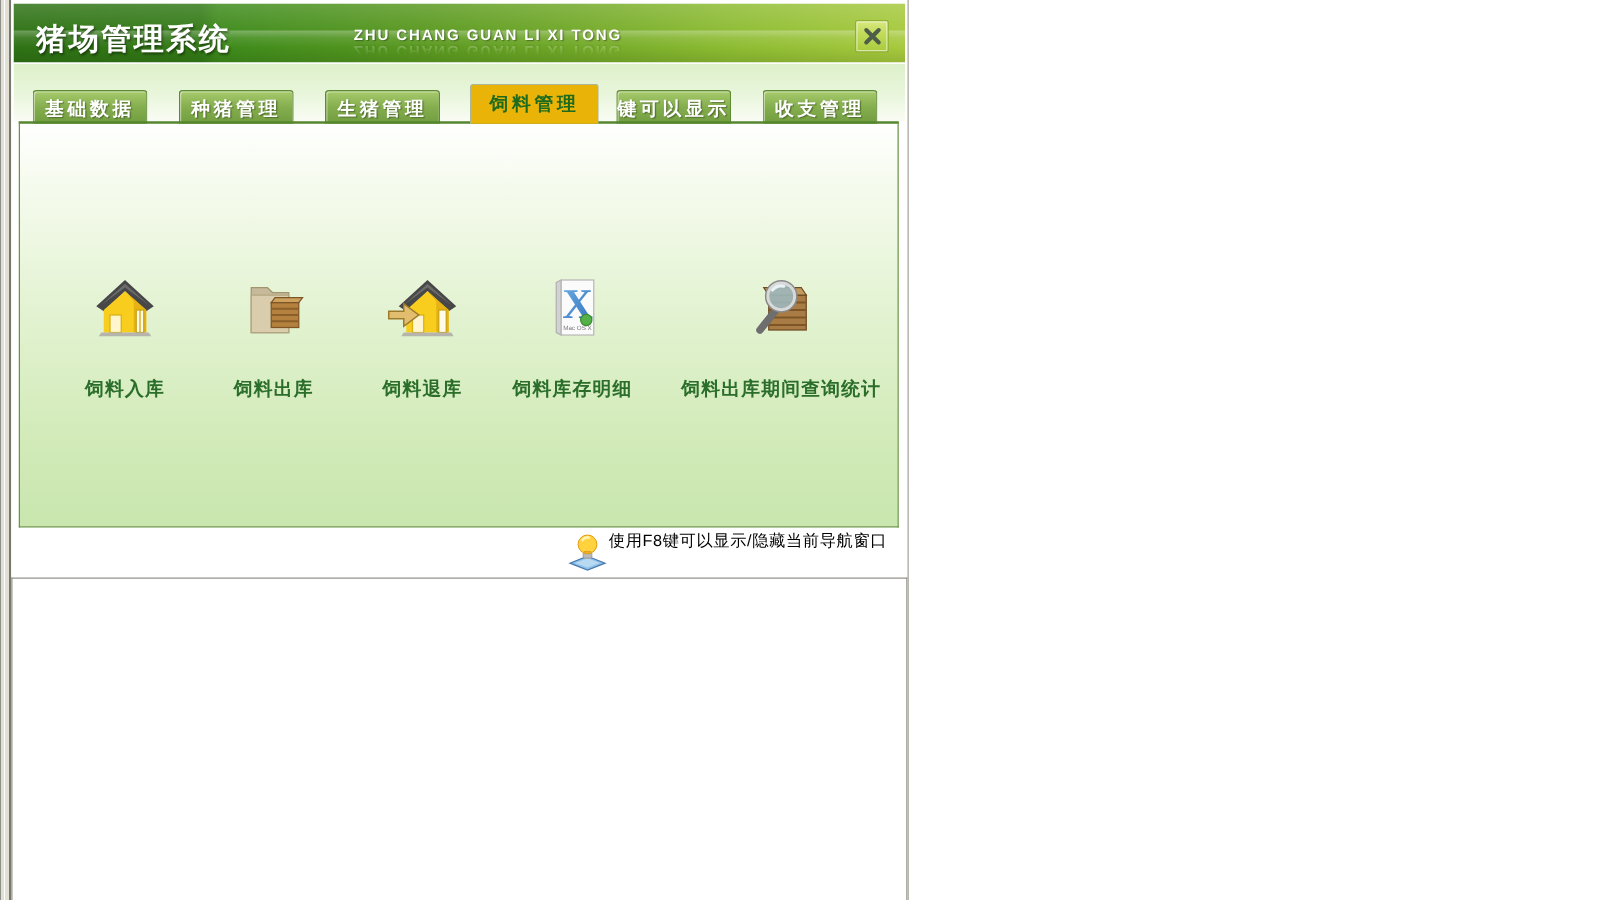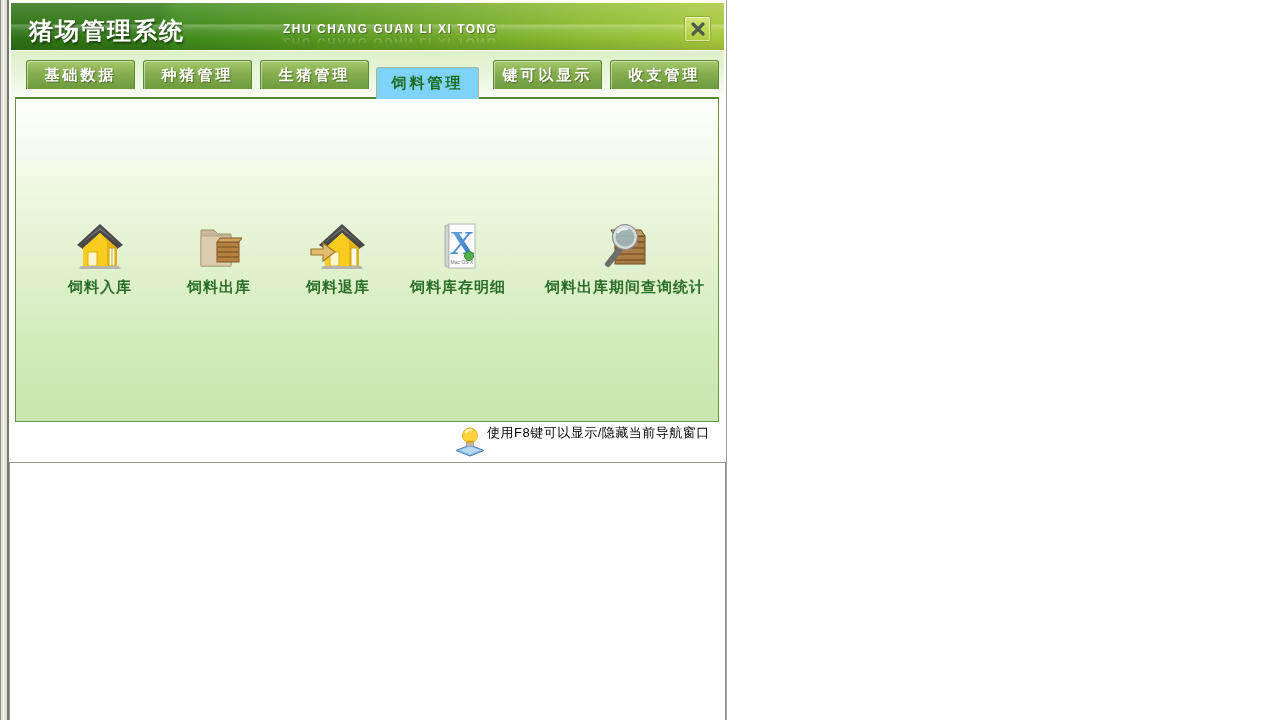--- a/index.html
+++ b/index.html
@@ -28,38 +28,38 @@
     mask-image:linear-gradient(to top,rgba(0,0,0,.8),transparent 75%); }
   .close-btn { position:absolute; right:13px; top:13px; width:27px; height:26px; z-index:3;
     background:linear-gradient(to bottom,#d8e87e 0%,#c0da58 45%,#a9cc3e 100%);
     border:1px solid #8fae32; outline:1px solid rgba(255,255,255,.55); outline-offset:-2px;
     border-radius:2px; cursor:pointer; display:flex; align-items:center; justify-content:center; }
 
   
   .tabbar-bg { position:absolute; left:2px; top:50px; width:713px; height:47px;
     border-top:1px solid #ffffff;
     background:linear-gradient(to bottom,#dcf0c9 0%,#e9f6dc 55%,#f9fcf4 100%); }
-  .tab { position:absolute; top:60px; width:109px; height:29px; cursor:pointer;
+  .tab { position:absolute; top:72px; width:92px; height:29px; cursor:pointer;
     display:flex; align-items:center; justify-content:center;
     font-size:15px; font-weight:bold; letter-spacing:3px; color:#ffffff;
     background:linear-gradient(to bottom,#a6ca6c 0%,#85ae4e 45%,#6e9b3d 100%);
     border:1px solid #5d8a33; border-bottom:none; border-radius:3px 3px 0 0;
     box-shadow:inset 1px 1px 0 rgba(255,255,255,.45); z-index:2;
     text-shadow:1px 1px 1px rgba(0,0,0,.35); }
-  .tab.active { top:67px; height:32px; background:#7dd3fc; color:#1e6b1e;
+  .tab.active { top:67px; height:32px; background:#eab308; color:#1e6b1e;
     border:1px solid #a9b697; border-bottom:none; box-shadow:none; text-shadow:none; z-index:4; }
 
   
   .panel { position:absolute; left:6px; top:97px; width:704px; height:325px; z-index:3;
     border:1px solid #6b9446; border-top:2px solid #55862e;
     background:linear-gradient(to bottom,#ffffff 0%,#f6fbef 14%,#e4f3d3 45%,#d2ebb9 78%,#c9e6ae 100%); }
   .menu-item { position:absolute; top:123px; transform:translateX(-50%);
     text-align:center; cursor:pointer; width:max-content; }
   .menu-icon { width:56px; height:48px; margin:0 auto; display:block; }
-  .menu-label { display:block; margin-top:8px; font-size:15px; font-weight:bold;
+  .menu-label { display:block; margin-top:32px; font-size:15px; font-weight:bold;
     letter-spacing:1px; color:#2a6e2a; }
 
   
   .status-icon { position:absolute; left:445px; top:427px; width:32px; height:32px; }
   .status-text { position:absolute; left:478px; top:424px; font-size:13px; color:#000; letter-spacing:.5px; }
 
   
   .workspace { position:absolute; left:0; top:462px; width:717px; height:258px;
     background:#ffffff; border:1px solid #95958b; border-bottom:none; }
 </style>

